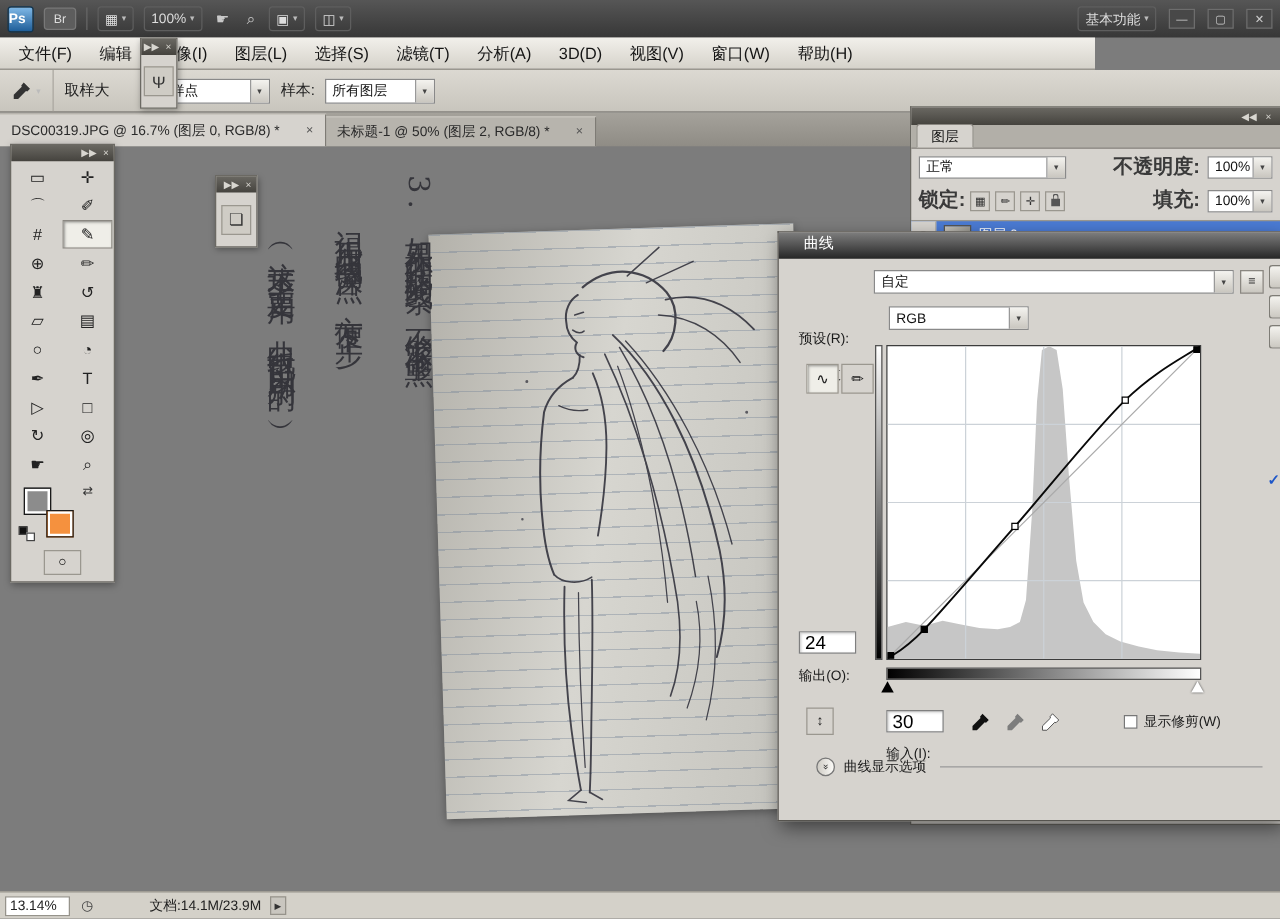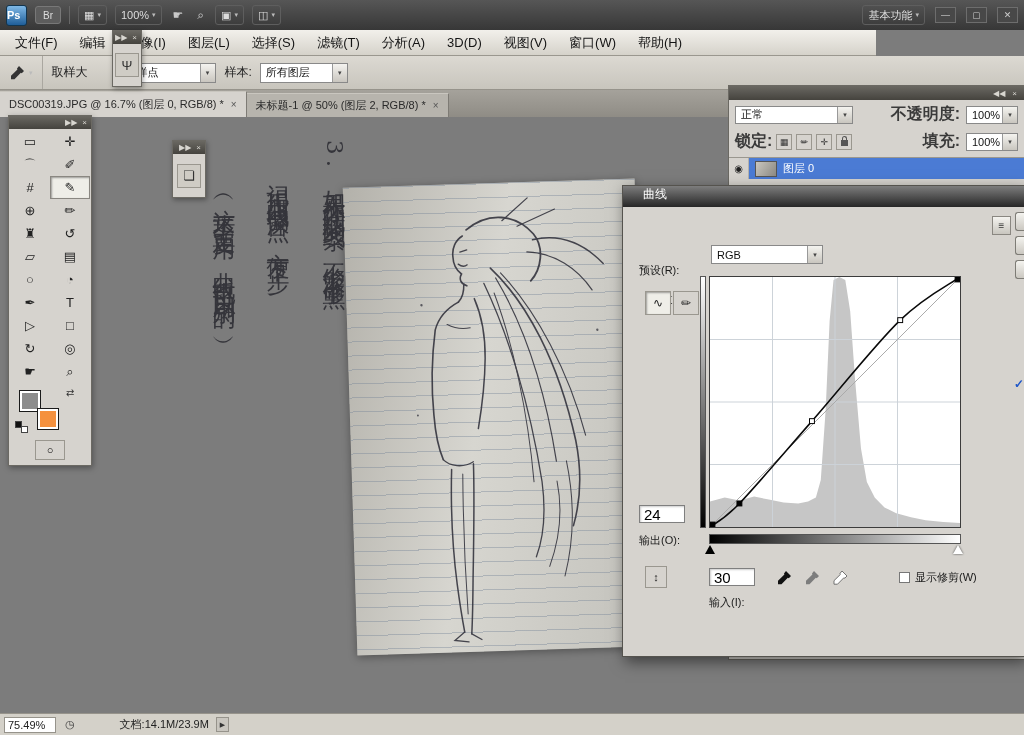--- a/index.html
+++ b/index.html
@@ -47,21 +47,21 @@
     align-items:center; font-size:11px; padding-left:5px; color:#111; position:relative; cursor:pointer; }
   .combo .combo-arrow { margin-left:auto; width:15px; align-self:stretch;
     background:linear-gradient(#f4f3ef,#c9c6bf); border-left:1px solid #999;
     display:flex; align-items:center; justify-content:center; font-size:7px; color:#444; }
   .cmb-sample { width:96px; }
   .cmb-layers { width:88px; margin-left:8px; }
 
   
   .tabstrip { position:absolute; left:0; top:90px; width:728px; height:27px; z-index:4;
     background:linear-gradient(#a5a29b,#8f8c85); display:flex; align-items:flex-end; }
-  .doctab { height:24px; display:flex; align-items:center; gap:7px; padding:0 9px; font-size:11px;
+  .doctab { height:24px; display:flex; align-items:center; gap:21px; padding:0 9px; font-size:11px;
     color:#2a2a2a; background:#b7b4ad; border-right:1px solid #7e7b75; border-top:1px solid #c9c6bf;
     cursor:pointer; white-space:nowrap; }
   .doctab.active { background:#d6d3ce; height:26px; }
   .tabx { font-size:10px; color:#555; }
 
   
   .canvas { position:absolute; left:0; top:117px; width:1024px; height:596px; background:#7c7c7c; z-index:1; }
   .photo { position:absolute; left:350px; top:66px; width:292px; height:468px;
     transform:rotate(-1.8deg);
     background:
@@ -389,20 +389,23 @@
   <div class="mp-body">
     <button class="mp-btn">❏</button>
   </div>
 </div>
 
 <div class="layerspanel">
   <div class="dock-head">
     <span>◀◀</span>
     <span>×</span>
   </div>
+  <div class="ptabrow">
+    <div class="ptab">图层</div>
+  </div>
   <div class="prow">
     <div class="combo cmb-blend">
       <span>正常</span>
       <span class="combo-arrow">▾</span>
     </div>
     <span class="plabel push">不透明度:</span>
     <div class="combo cmb-num">
       <span>100%</span>
       <span class="combo-arrow">▾</span>
     </div>
@@ -427,20 +430,24 @@
     <span class="lname">图层 0</span>
   </div>
 </div>
 
 <div class="curves">
   <div class="cv-title">
     <span>曲线</span>
   </div>
   <div class="cv-body">
     <span class="cv-label lpreset">预设(R):</span>
+    <div class="combo cmb-preset">
+      <span>自定</span>
+      <span class="combo-arrow">▾</span>
+    </div>
     <button class="cv-menu-btn">≡</button>
 
     <span class="cv-label lchan">通道(C):</span>
     <div class="combo cmb-chan">
       <span>RGB</span>
       <span class="combo-arrow">▾</span>
     </div>
 
     <button class="cv-tool cvt1">∿</button>
     <button class="cv-tool cvt2">✏</button>
@@ -492,28 +499,33 @@
       <svg width="16" height="16" viewBox="0 0 16 16">
           <path d="M10 1l5 5-2.2 2.2-1-.4-6.3 6.4H2v-3.5l6.4-6.3-.4-1z" fill="#fff" stroke="#555" stroke-width="0.8"></path>
         </svg>
     </span>
 
     <label class="clip">
       <i class="cb"></i>
       <span>显示修剪(W)</span>
     </label>
 
+    <div class="cv-opts">
+      <button class="rnd">»</button>
+      <span>曲线显示选项</span>
+      <i class="hline"></i>
+    </div>
 
     <div class="cv-sliver">
       <i class="sbtn sb1"></i>
       <i class="sbtn sb2"></i>
       <i class="sbtn sb3"></i>
       <span class="scheck">✓</span>
     </div>
   </div>
 </div>
 
 <div class="statusbar">
-  <div class="zoombox">75.49%</div>
+  <div class="zoombox">13.14%</div>
   <span class="sic">◷</span>
   <span class="docinfo">文档:14.1M/23.9M</span>
   <button class="sarrow">▶</button>
 </div>
 
 </body></html>

